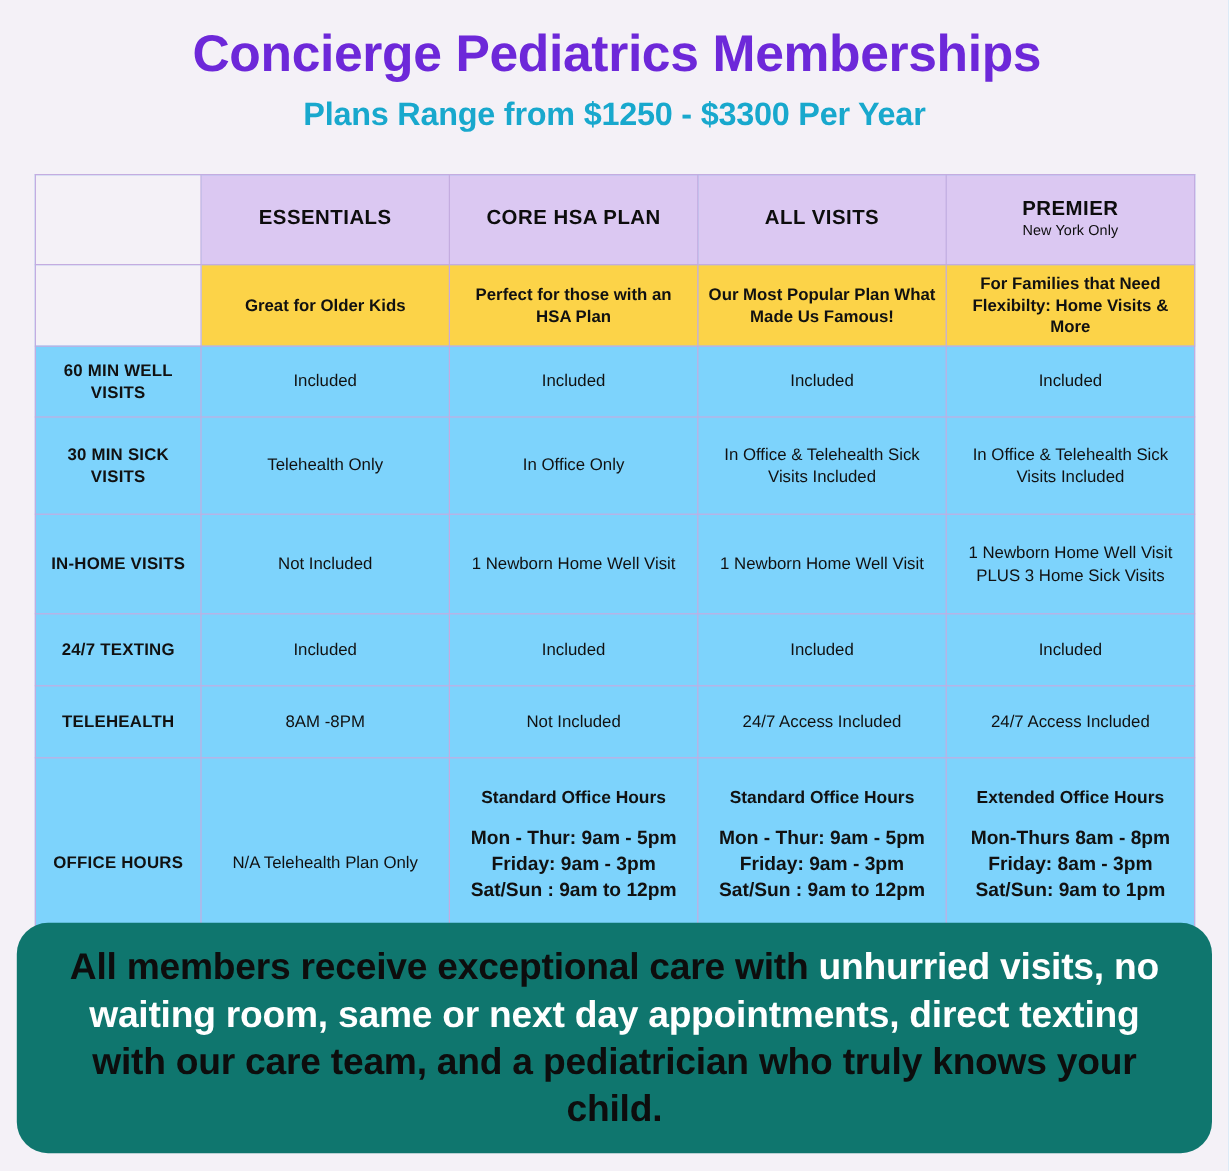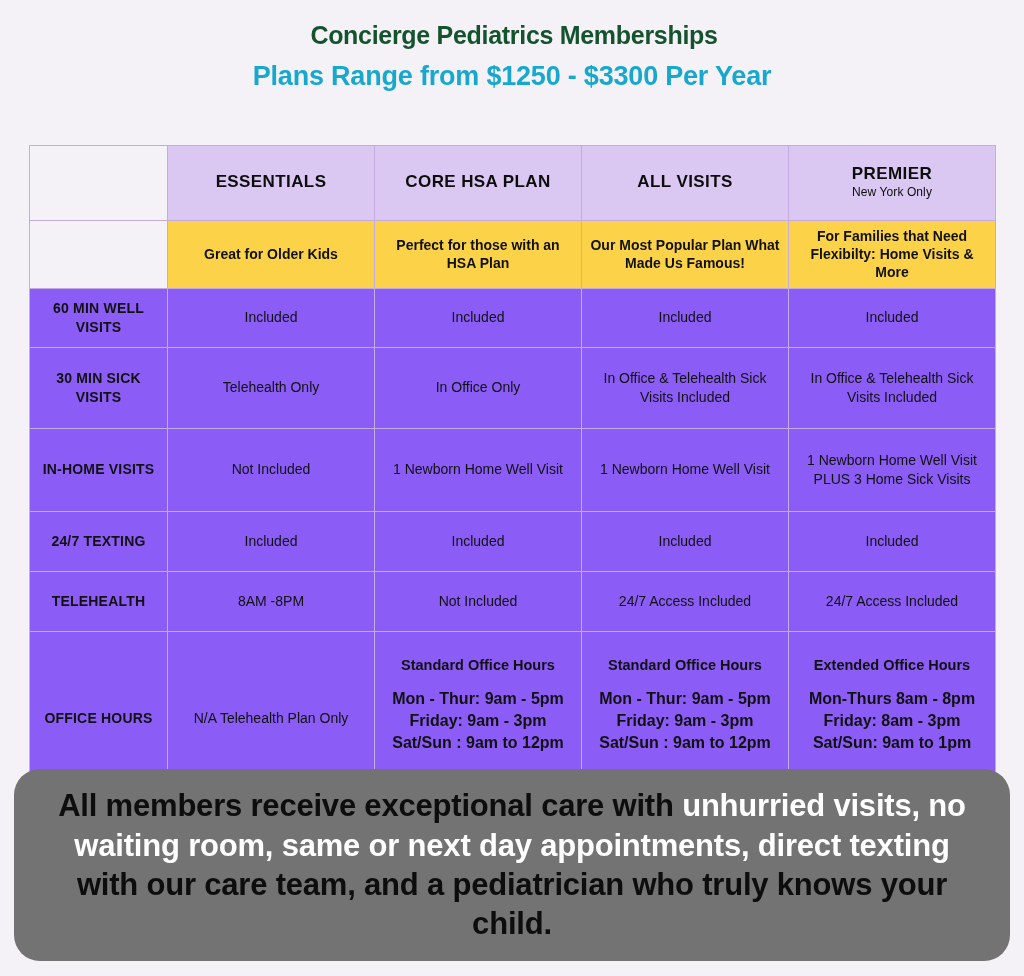--- a/index.html
+++ b/index.html
@@ -15,23 +15,23 @@
     overflow: hidden;
     position: relative;
   }
 
   
   .heading-block {
     text-align: center;
     padding-top: 22px;
   }
   .main-title {
-    font-size: 25px;
-    font-weight: bold;
-    color: #14532d;
+    font-size: 43px;
+    font-weight: bold;
+    color: #6d28d9;
     letter-spacing: -0.3px;
     margin: 0 0 12px 4px;
     line-height: 1.1;
   }
   .sub-title {
     font-size: 27px;
     font-weight: bold;
     color: #18a8cd;
     letter-spacing: -0.2px;
     margin: 0;
@@ -42,21 +42,21 @@
   .plan-table-wrap {
     position: absolute;
     left: 29px;
     top: 145px;
     width: 966px;
   }
   table.plan-table {
     width: 966px;
     border-collapse: collapse;
     table-layout: fixed;
-    background: #8b5cf6;
+    background: #7dd3fc;
   }
   table.plan-table td {
     border: 1px solid #c4ace0;
     text-align: center;
     vertical-align: middle;
     color: #111111;
     font-size: 14px;
     padding: 6px 8px;
     line-height: 1.3;
   }
@@ -142,21 +142,21 @@
     line-height: 1.35;
   }
 
   
   .banner {
     position: absolute;
     left: 14px;
     top: 769px;
     width: 996px;
     height: 192px;
-    background: #737373;
+    background: #0f766e;
     border-radius: 26px;
     box-sizing: border-box;
     display: flex;
     align-items: center;
     justify-content: center;
     padding: 6px 26px;
   }
   .banner-text {
     text-align: center;
     font-size: 31px;

